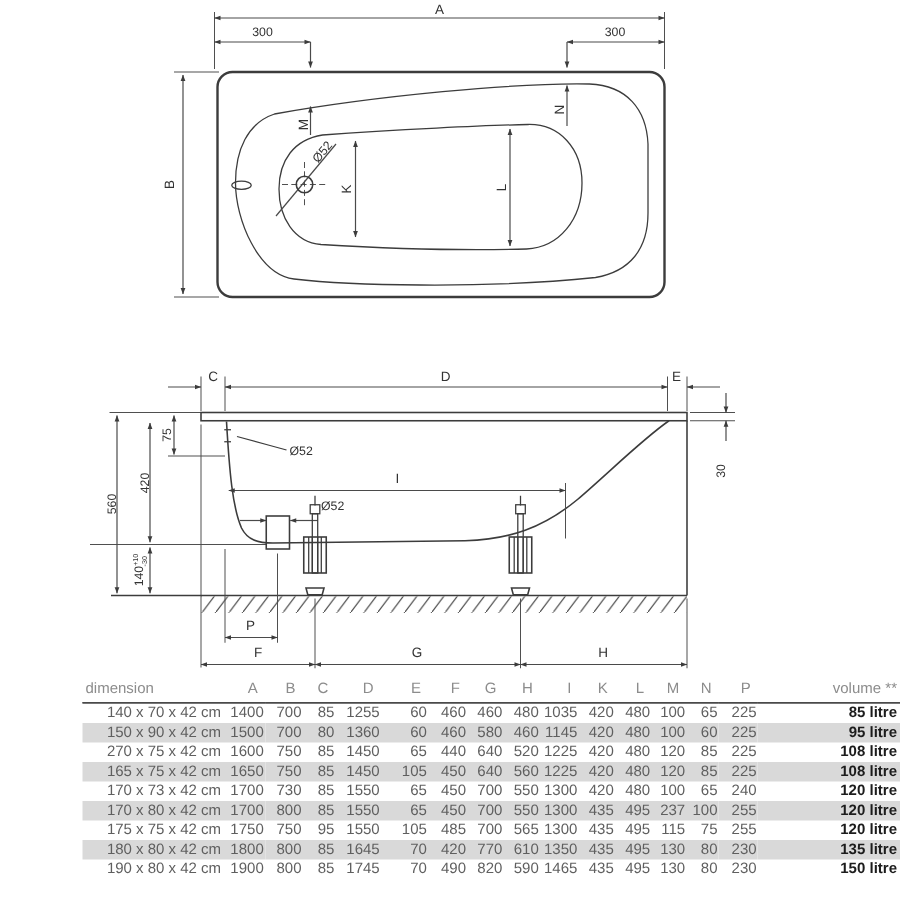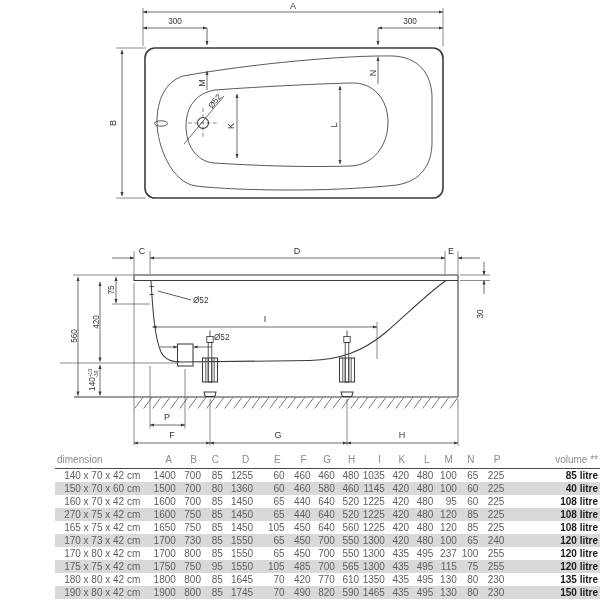--- a/index.html
+++ b/index.html
@@ -16,21 +16,21 @@
   svg text{font-family:"Liberation Sans",sans-serif;fill:#333;font-size:9px;}
   svg text.num{font-size:8.2px;}
   svg text.mid-a{text-anchor:middle;}
   svg .sup,svg .sub{font-size:4.8px;}
   .spec-table{position:absolute;left:55px;top:452px;border-collapse:collapse;table-layout:fixed;
     font-size:10px;color:#5f5f5f;}
   .spec-table th{font-weight:normal;color:#8c8c8c;text-align:right;padding:2px 5px 3px 0;
     border-bottom:1px solid #4a4a4a;white-space:nowrap;}
   .spec-table th.dim{text-align:left;padding-left:2px;}
   .spec-table td{text-align:right;padding:1px 1px 1px 0;white-space:nowrap;}
-  .spec-table td.dim{text-align:center;padding-left:2px;margin-left:20px;}
+  .spec-table td.dim{text-align:right;padding-left:2px;margin-left:20px;}
   .spec-table td.vol{font-weight:bold;color:#1c1c1c;padding-right:2px;margin-left:29px;}
   .spec-table th.vol{padding-right:2px;margin-top:28px;}
   .spec-table tbody tr:nth-child(even){background:#d9d9d9;}
 </style>
 </head>
 <body>
 
 <div class="sheet">
 
 <svg width="600" height="450" viewBox="0 0 600 450">
@@ -255,54 +255,36 @@
           <td>480</td>
           <td>1035</td>
           <td>420</td>
           <td>480</td>
           <td>100</td>
           <td>65</td>
           <td>225</td>
           <td class="vol">85 litre</td>
         </tr>
         <tr>
-          <td class="dim">150 x 70 x 60 cm</td>
+          <td class="dim">150 x 90 x 42 cm</td>
           <td>1500</td>
           <td>700</td>
           <td>80</td>
           <td>1360</td>
           <td>60</td>
           <td>460</td>
           <td>580</td>
           <td>460</td>
           <td>1145</td>
           <td>420</td>
           <td>480</td>
           <td>100</td>
           <td>60</td>
           <td>225</td>
-          <td class="vol">40 litre</td>
-        </tr>
-        <tr>
-          <td class="dim">160 x 70 x 42 cm</td>
-          <td>1600</td>
-          <td>700</td>
-          <td>85</td>
-          <td>1450</td>
-          <td>65</td>
-          <td>440</td>
-          <td>640</td>
-          <td>520</td>
-          <td>1225</td>
-          <td>420</td>
-          <td>480</td>
-          <td>95</td>
-          <td>60</td>
-          <td>225</td>
-          <td class="vol">108 litre</td>
+          <td class="vol">95 litre</td>
         </tr>
         <tr>
           <td class="dim">270 x 75 x 42 cm</td>
           <td>1600</td>
           <td>750</td>
           <td>85</td>
           <td>1450</td>
           <td>65</td>
           <td>440</td>
           <td>640</td>

